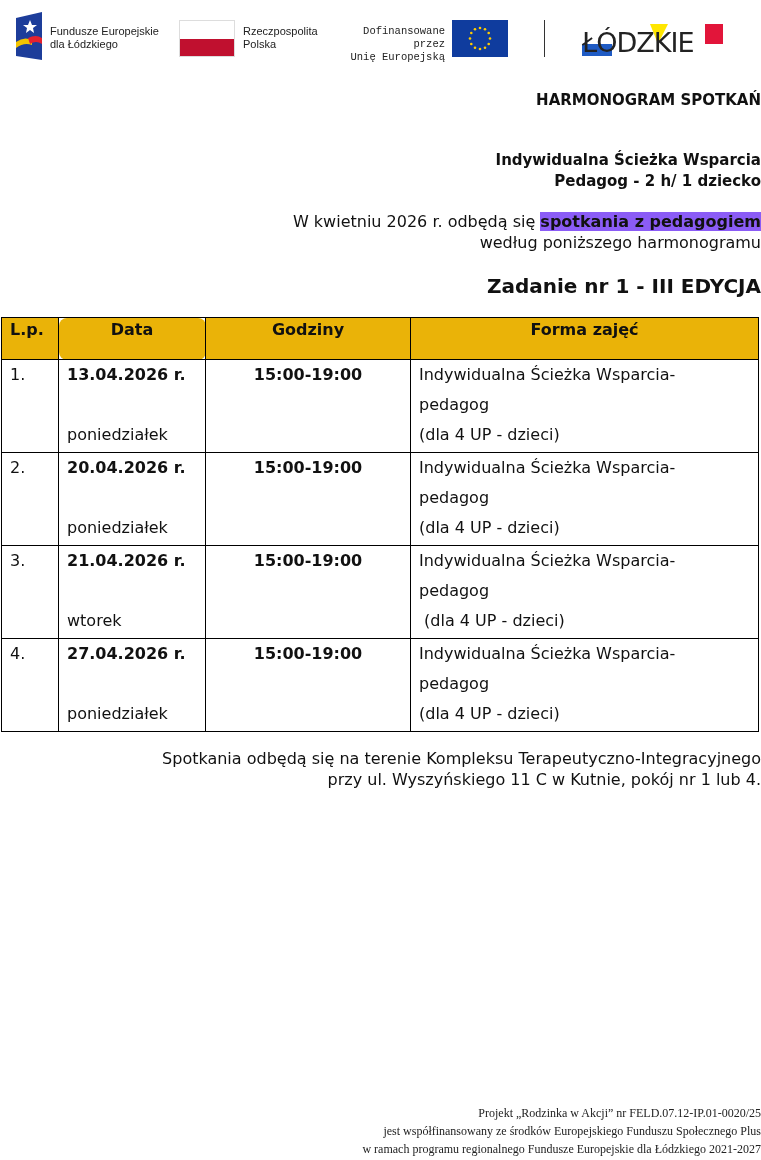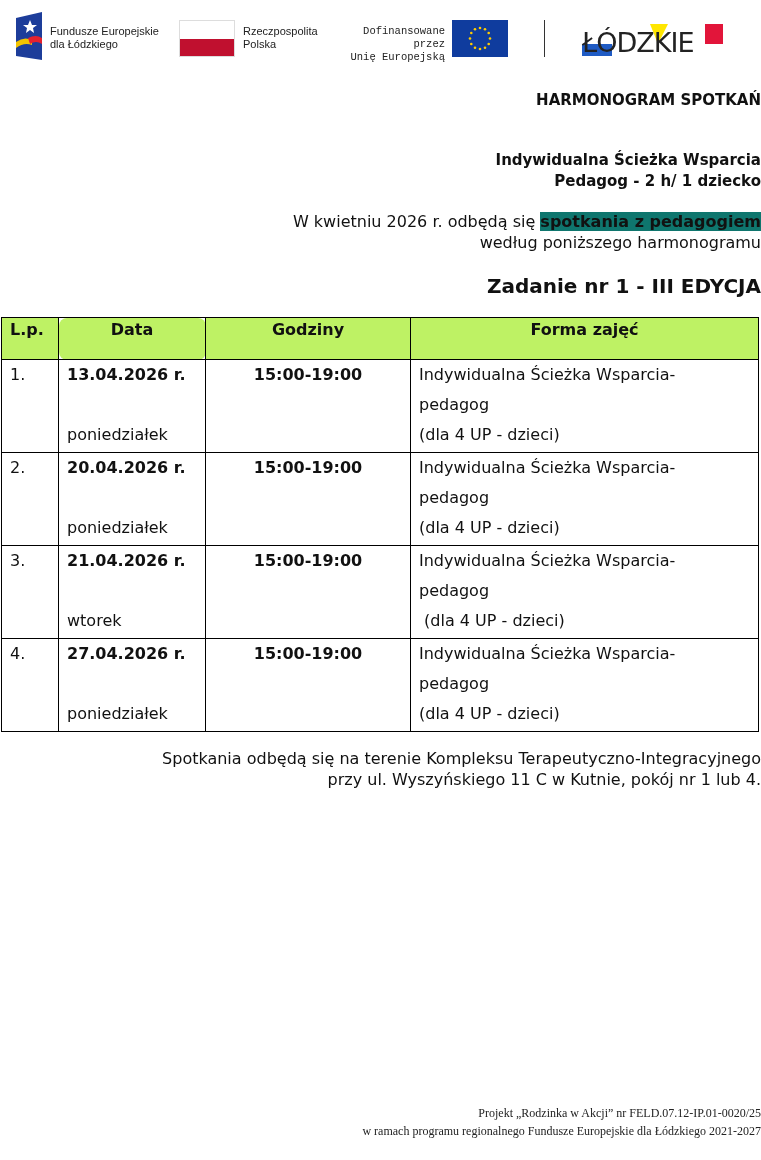--- a/index.html
+++ b/index.html
@@ -12,25 +12,25 @@
   .pl-flag .r { height:50%; background:#c0102f; }
   .pl-text { position:absolute; left:243px; top:25px; font-family:"Liberation Sans", sans-serif; font-size:11px; line-height:13px; color:#222; }
   .eu-text { position:absolute; left:340px; top:25px; font-family:Liberation Mono, monospace; font-size:10.5px; line-height:13px; color:#222; text-align:right; width:105px; }
   .eu-flag { position:absolute; left:452px; top:20px; width:56px; height:37px; background:#0f3c9e; }
   .sep { position:absolute; left:544px; top:20px; width:1px; height:37px; background:#333; }
   .lodz { position:absolute; left:580px; top:18px; width:145px; height:42px; }
   .center { position:absolute; left:0; width:761px; text-align:right; }
   .h1 { top:90px; font-weight:bold; font-size:15px; line-height:20px; }
   .h2 { top:150px; font-weight:bold; font-size:15px; line-height:21px; }
   .intro { top:211px; font-size:16px; line-height:21px; }
-  .hl { background:#0f766e; font-weight:bold; }
+  .hl { background:#8b5cf6; font-weight:bold; }
   .task { top:276px; font-weight:bold; font-size:20px; line-height:20px; }
   table.sched { position:absolute; top:317px; left:1px; width:758px; border-collapse:collapse; font-size:16px; }
   table.sched th, table.sched td { border:1px solid #000; padding:0 8px; vertical-align:top; }
-  table.sched th { background:#bef264; font-weight:bold; height:39px; text-align:center; padding-top:2px; }
+  table.sched th { background:#eab308; font-weight:bold; height:39px; text-align:center; padding-top:2px; }
   table.sched th.lp { text-align:left; padding-left:8px; }
   table.sched td { height:92px; line-height:30px; }
   .c1 { width:40px; } .c2 { width:130px;border-radius:8px; } .c3 { width:188px; }
   td.date b { display:block; }
   td.time { text-align:center; font-weight:bold; }
   .spacer { height:30px; display:block; }
   .loc { top:748px; font-size:16px; line-height:21px; }
   .footer { top:1104px; font-family:Liberation Serif, serif; font-size:12px; line-height:18px; color:#222; }
 </style>
 </head>
@@ -154,14 +154,15 @@
   </tbody>
 </table>
 
 <div class="center loc">
   <div>Spotkania odbędą się na terenie Kompleksu Terapeutyczno-Integracyjnego</div>
   <div>przy ul. Wyszyńskiego 11 C w Kutnie, pokój nr 1 lub 4.</div>
 </div>
 
 <div class="center footer">
   <div>Projekt „Rodzinka w Akcji” nr FELD.07.12-IP.01-0020/25</div>
+  <div>jest współfinansowany ze środków Europejskiego Funduszu Społecznego Plus</div>
   <div>w ramach programu regionalnego Fundusze Europejskie dla Łódzkiego 2021-2027</div>
 </div>
 
 </body></html>

